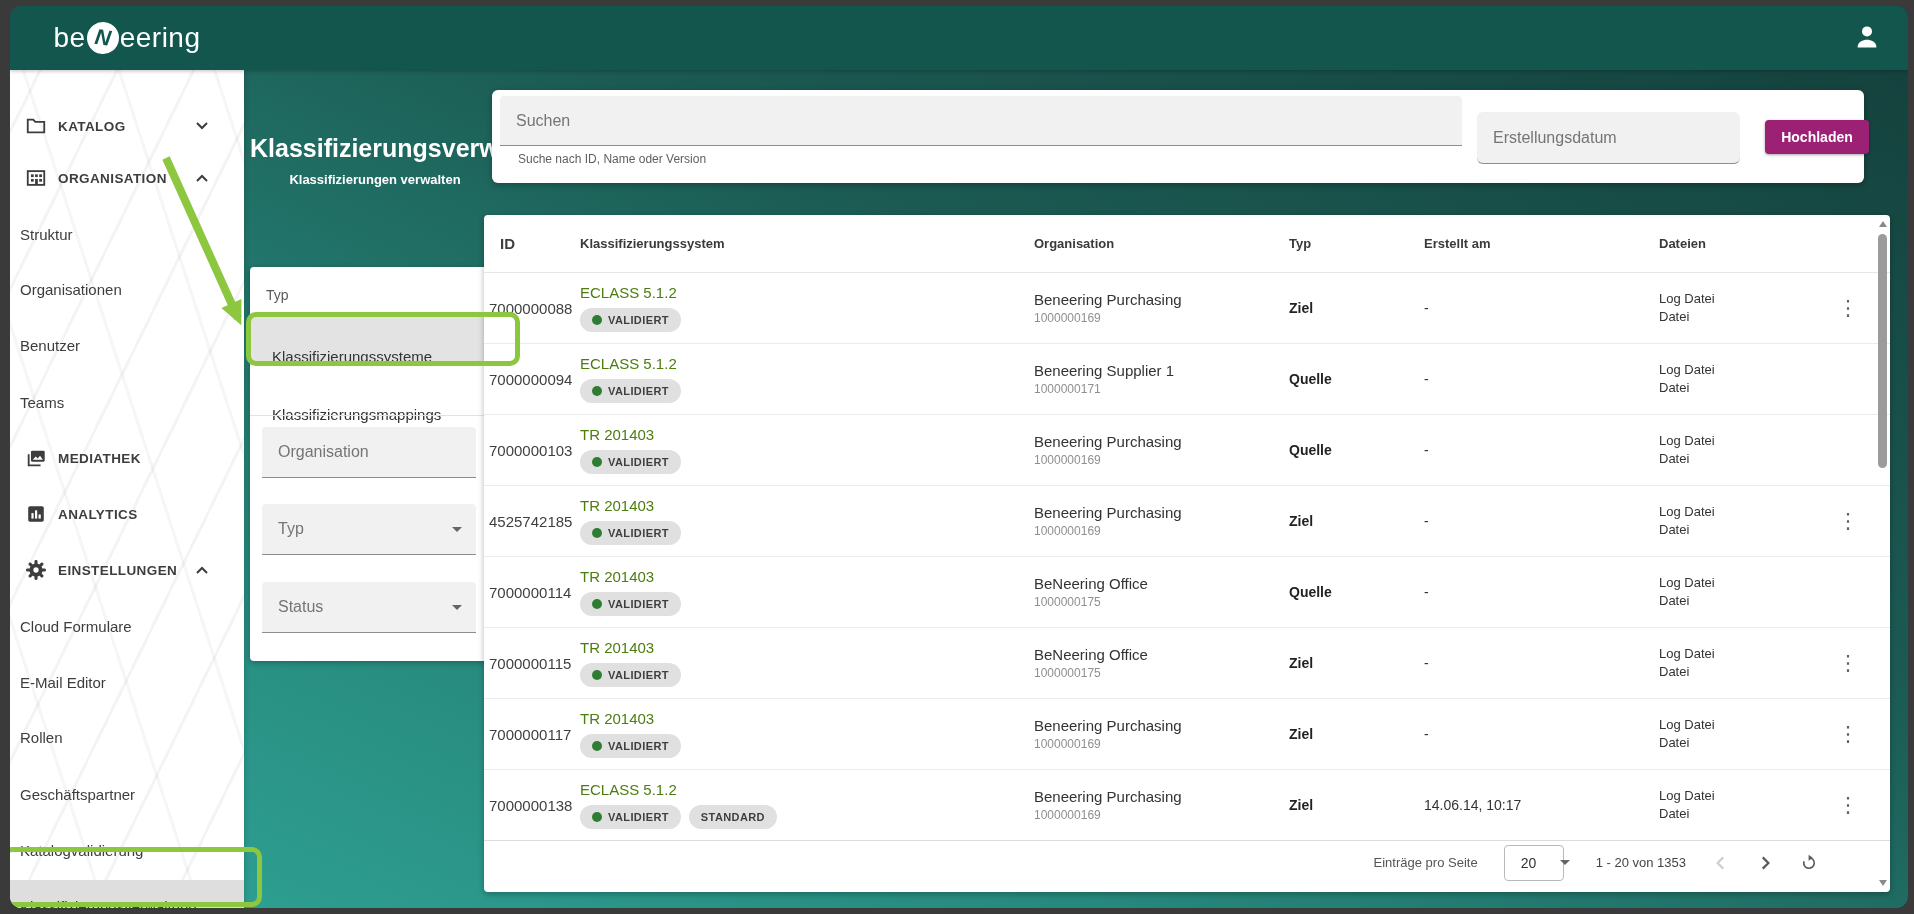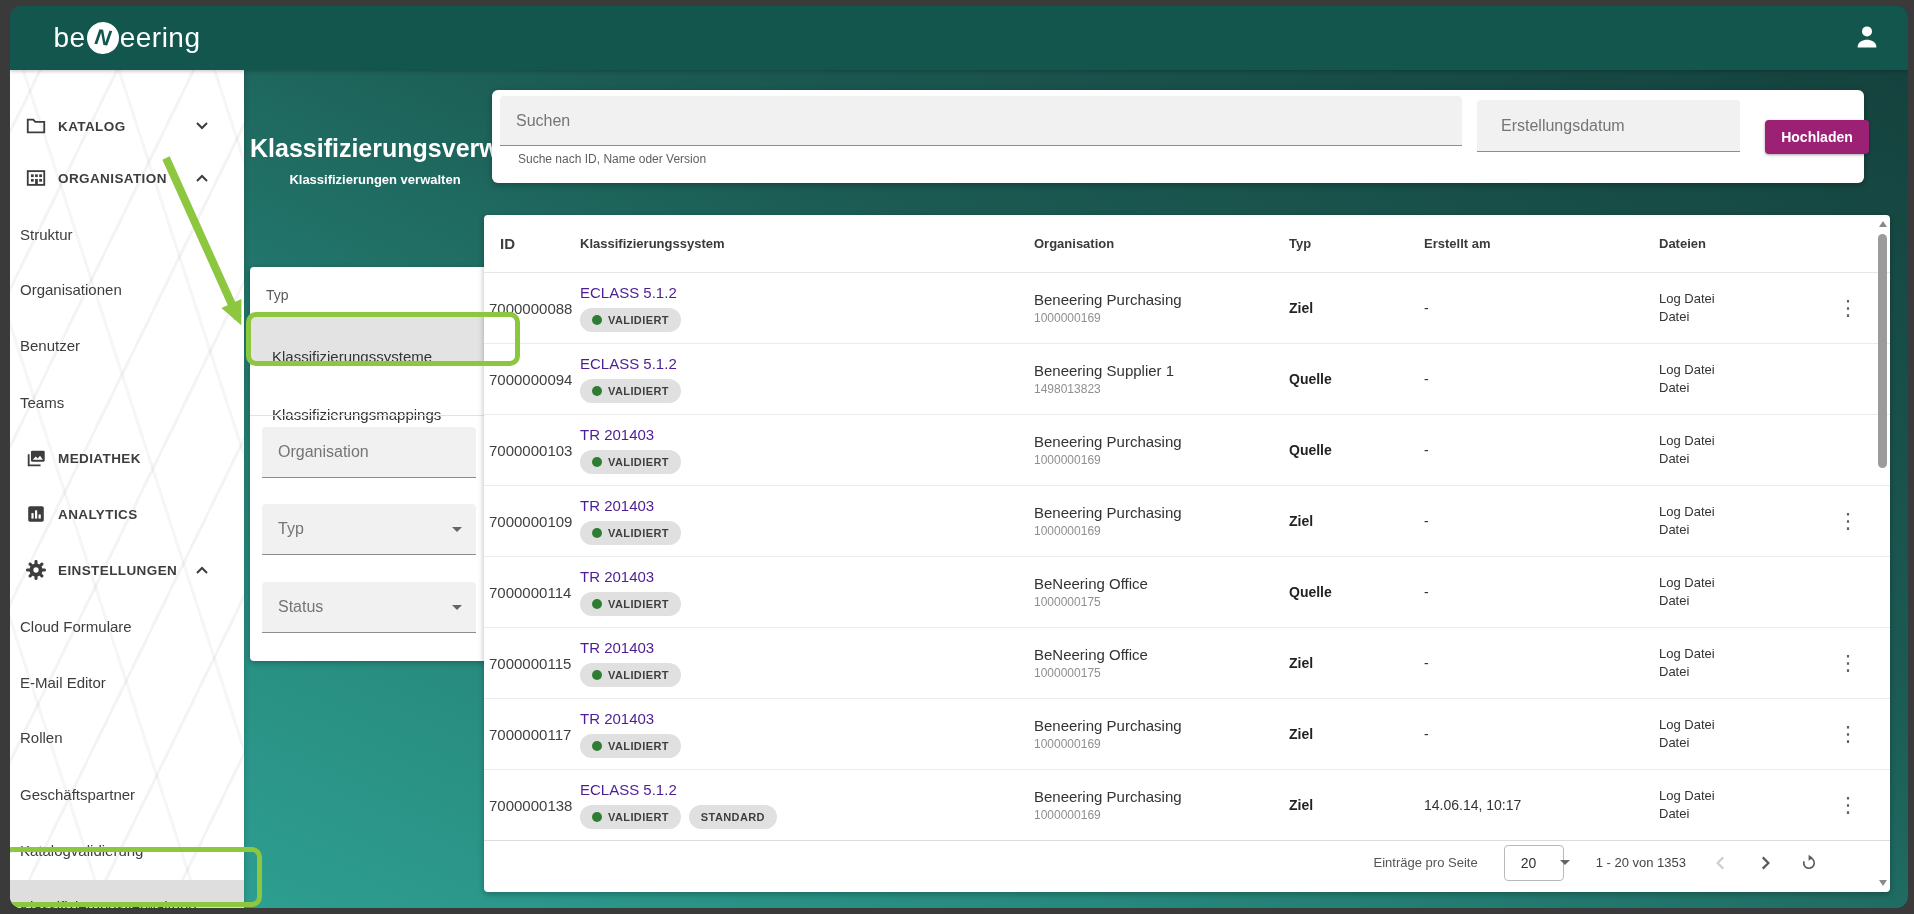--- a/index.html
+++ b/index.html
@@ -36,21 +36,21 @@
   .ptitle .t1{font-size:25px;font-weight:bold;white-space:nowrap;}
   .ptitle .t2{font-size:13px;font-weight:bold;text-align:center;margin-top:9px;white-space:nowrap;}
 
   
   .card{position:absolute;background:#fff;border-radius:6px;box-shadow:0 2px 6px rgba(0,0,0,.28);z-index:2;}
   .searchcard{left:482px;top:84px;width:1372px;height:93px;}
   .filled{background:#f1f1f1;border-radius:4px 4px 0 0;border-bottom:1px solid #8d8d8d;
           display:flex;align-items:center;color:#757575;font-size:16px;}
   .search-input{position:absolute;left:8px;top:6px;width:962px;height:50px;padding-left:16px;box-sizing:border-box;}
   .search-hint{position:absolute;left:26px;top:62px;font-size:12px;color:#5f5f5f;}
-  .date-input{position:absolute;left:985px;top:10px;width:263px;height:52px;padding-left:24px;box-sizing:border-box;}
+  .date-input{position:absolute;left:985px;top:22px;width:263px;height:52px;padding-left:16px;box-sizing:border-box;border-radius:6px;}
   .upload-btn{position:absolute;left:1273px;top:30px;width:104px;height:34px;background:#9c2174;border:none;border-radius:4px;
           color:#fff;font-weight:bold;font-size:14px;cursor:pointer;box-shadow:0 1px 3px rgba(0,0,0,.35);font-family:inherit;}
 
   
   .filterpanel{left:240px;top:261px;width:238px;height:394px;border-radius:4px;}
   .fp-group-label{position:absolute;left:16px;top:20px;font-size:14px;color:#5a5a5a;}
   .fp-item{position:absolute;left:0;right:0;height:50px;display:flex;align-items:flex-end;padding-left:22px;box-sizing:border-box;
            font-size:15px;color:#333;cursor:pointer;}
   .fp-item.sel{background:#e3e3e3;top:48px;}
   .fp-item.plain{top:106px;}
@@ -62,21 +62,21 @@
 
   
   .tablecard{left:474px;top:209px;width:1406px;height:677px;border-radius:4px;}
   .gridrow{display:grid;grid-template-columns:96px 454px 255px 135px 235px 165px 66px;}
   .thead{height:57px;align-items:center;border-bottom:1px solid #e6e6e6;}
   .th{font-size:13px;font-weight:bold;color:#3a3a3a;}
   .th.c0{padding-left:16px;}
   .trow{height:70px;border-bottom:1px solid #ebebeb;position:relative;}
   .c{display:flex;flex-direction:column;justify-content:center;}
   .c0{padding-left:5px;font-size:15px;color:#3f3f3f;}
-  .sysname{font-size:15px;color:#4c1d95;margin-bottom:7px;}
+  .sysname{font-size:15px;color:#4d7c0f;margin-bottom:7px;}
   .chiprow{display:flex;gap:8px;}
   .chip{display:inline-flex;align-items:center;gap:6px;background:#e0e0e0;border-radius:14px;height:24px;
         padding:0 12px;font-size:11px;font-weight:bold;letter-spacing:.4px;color:#3f3f3f;}
   .chip .dot{width:10px;height:10px;border-radius:50%;background:#2e7d32;}
   .orgname{font-size:15px;color:#333;}
   .orgid{font-size:12px;color:#8f8f8f;margin-top:3px;}
   .ctyp{font-size:14px;font-weight:bold;color:#222;}
   .cdate{font-size:14px;color:#333;}
   .cfiles div{font-size:13px;color:#333;line-height:18px;cursor:pointer;}
   .cmenu{align-items:center;padding-right:18px;}
@@ -305,21 +305,21 @@
             <div class="sysname">ECLASS 5.1.2</div>
         <div class="chiprow">
               <span class="chip">
                 <span class="dot"></span>
                 <span>VALIDIERT</span>
               </span>
             </div>
           </div>
       <div class="c">
             <div class="orgname">Beneering Supplier 1</div>
-            <div class="orgid">1498013823</div>
+            <div class="orgid">1000000171</div>
           </div>
       <div class="c ctyp">Quelle</div>
       <div class="c cdate">-</div>
       <div class="c cfiles">
             <div>Log Datei</div>
             <div>Datei</div>
           </div>
       <div class="c cmenu"></div>
     </div>
 
@@ -341,21 +341,21 @@
       <div class="c ctyp">Quelle</div>
       <div class="c cdate">-</div>
       <div class="c cfiles">
             <div>Log Datei</div>
             <div>Datei</div>
           </div>
       <div class="c cmenu"></div>
     </div>
 
     <div class="gridrow trow">
-      <div class="c c0">7000000109</div>
+      <div class="c c0">4525742185</div>
       <div class="c">
             <div class="sysname">TR 201403</div>
         <div class="chiprow">
               <span class="chip">
                 <span class="dot"></span>
                 <span>VALIDIERT</span>
               </span>
             </div>
           </div>
       <div class="c">

